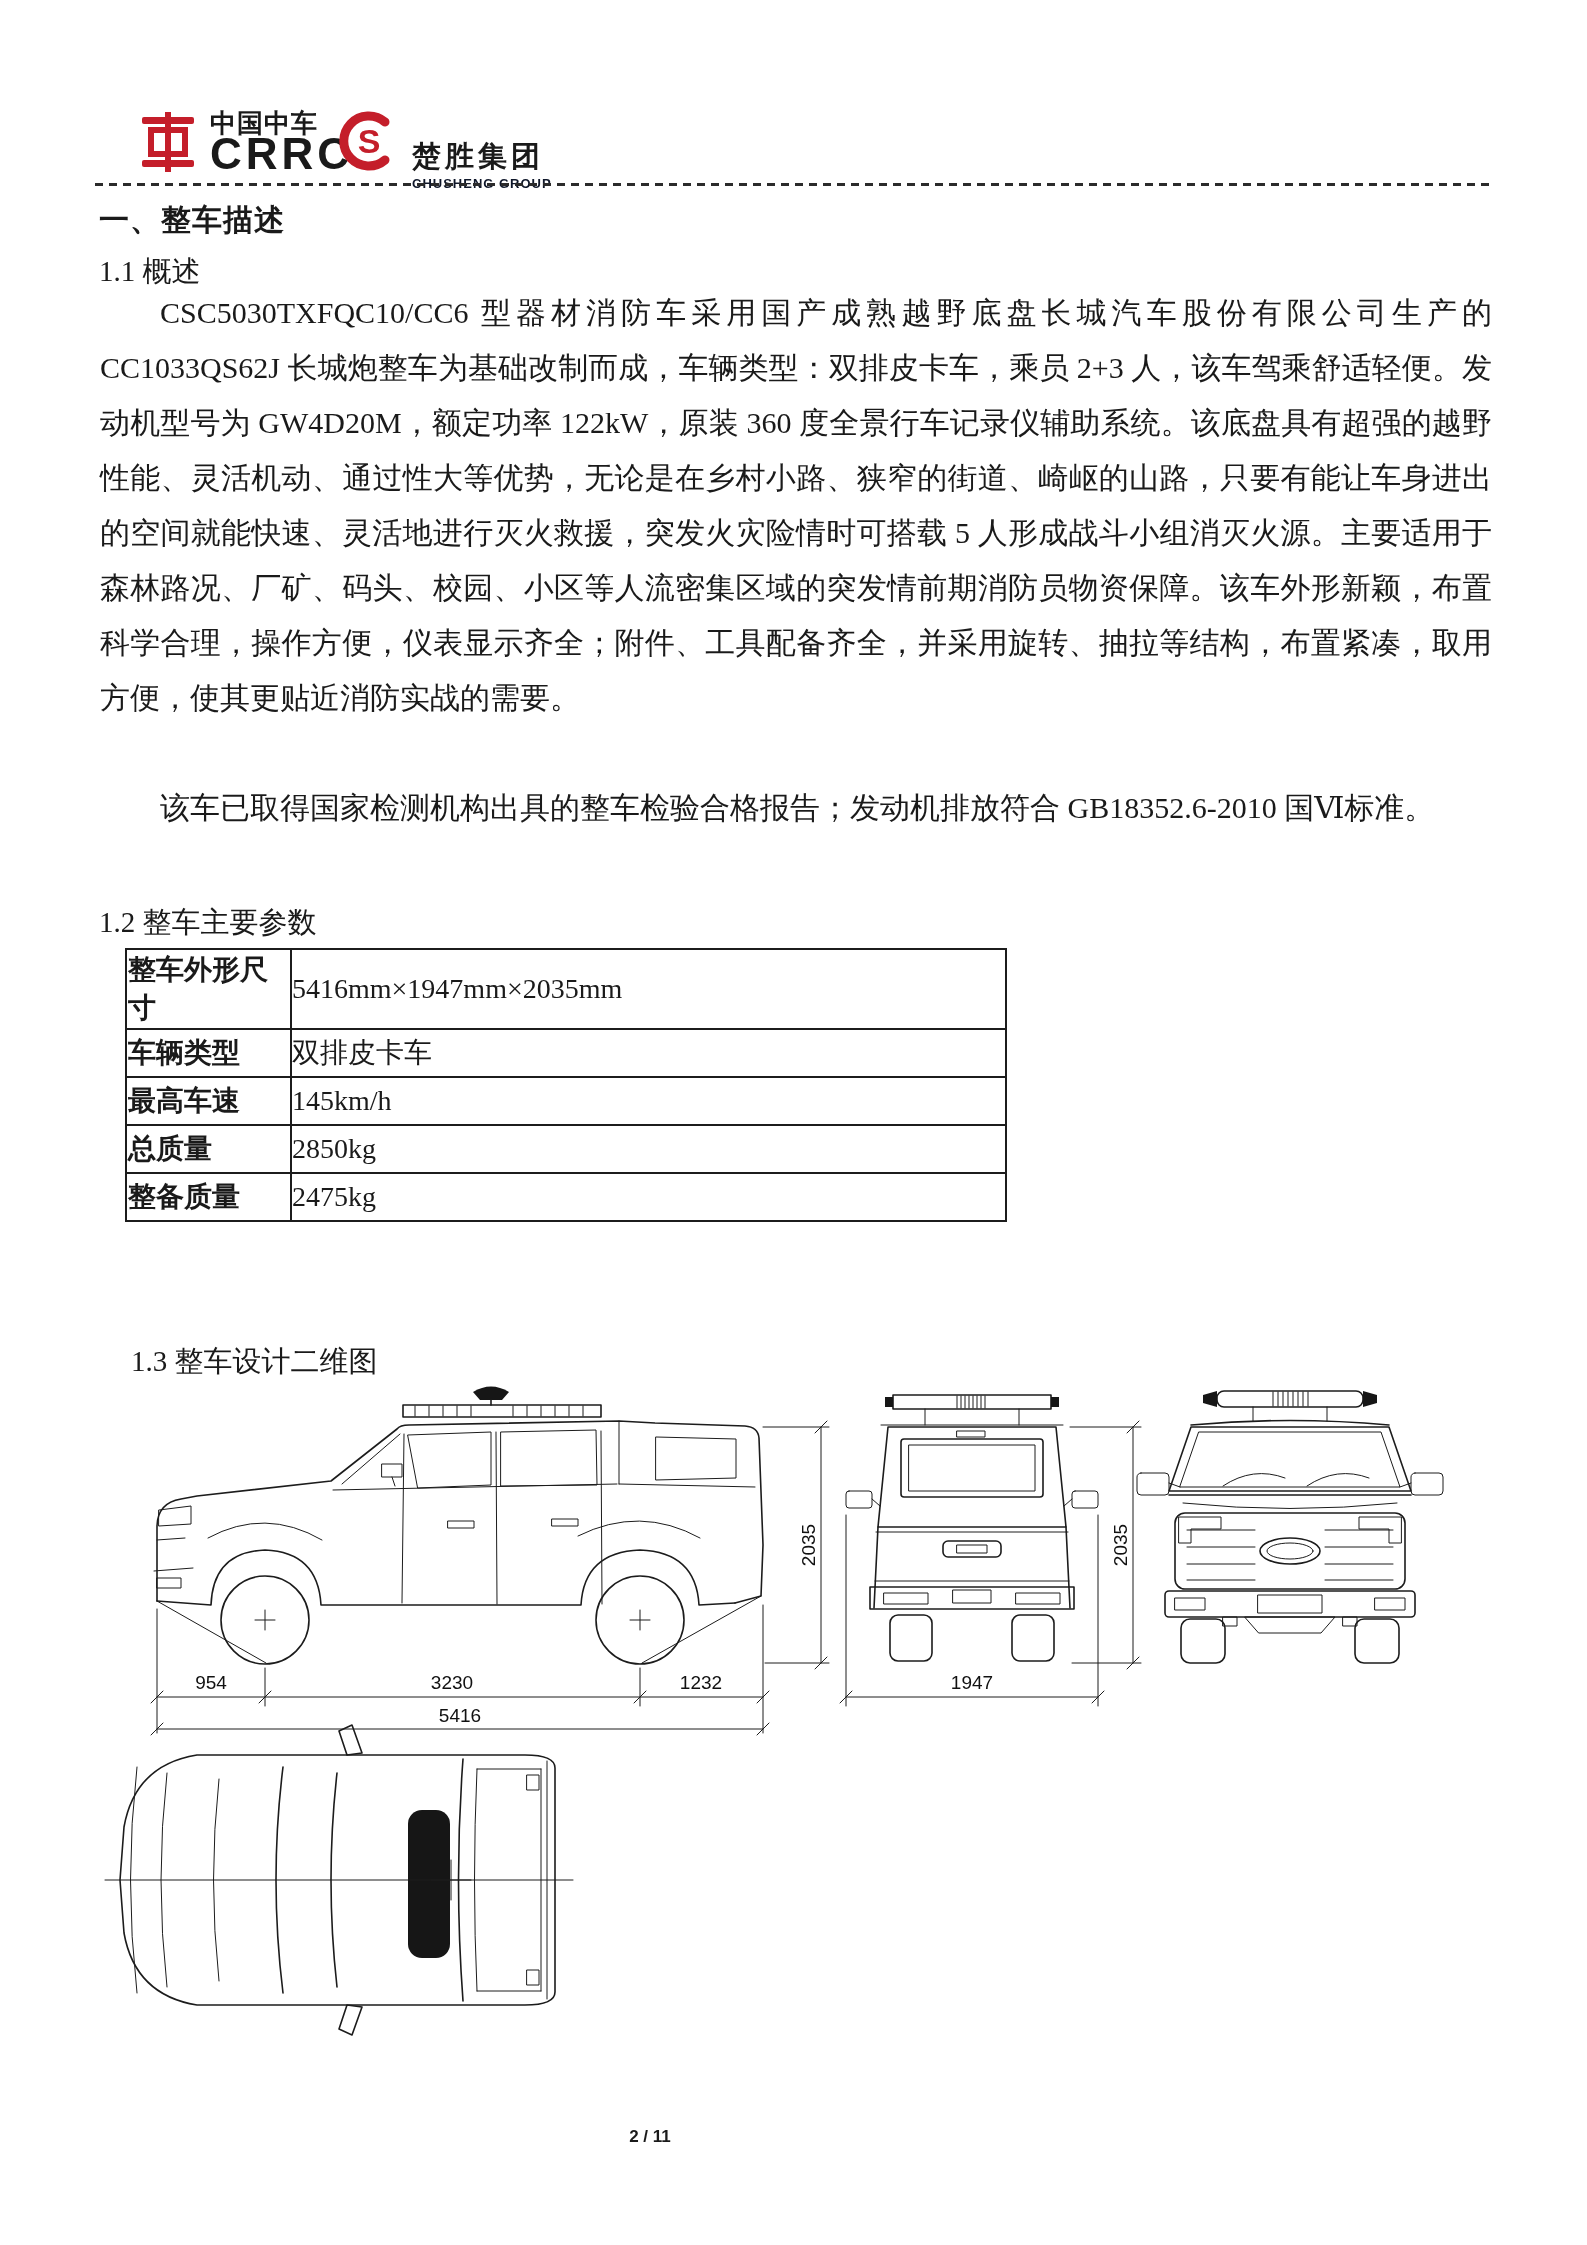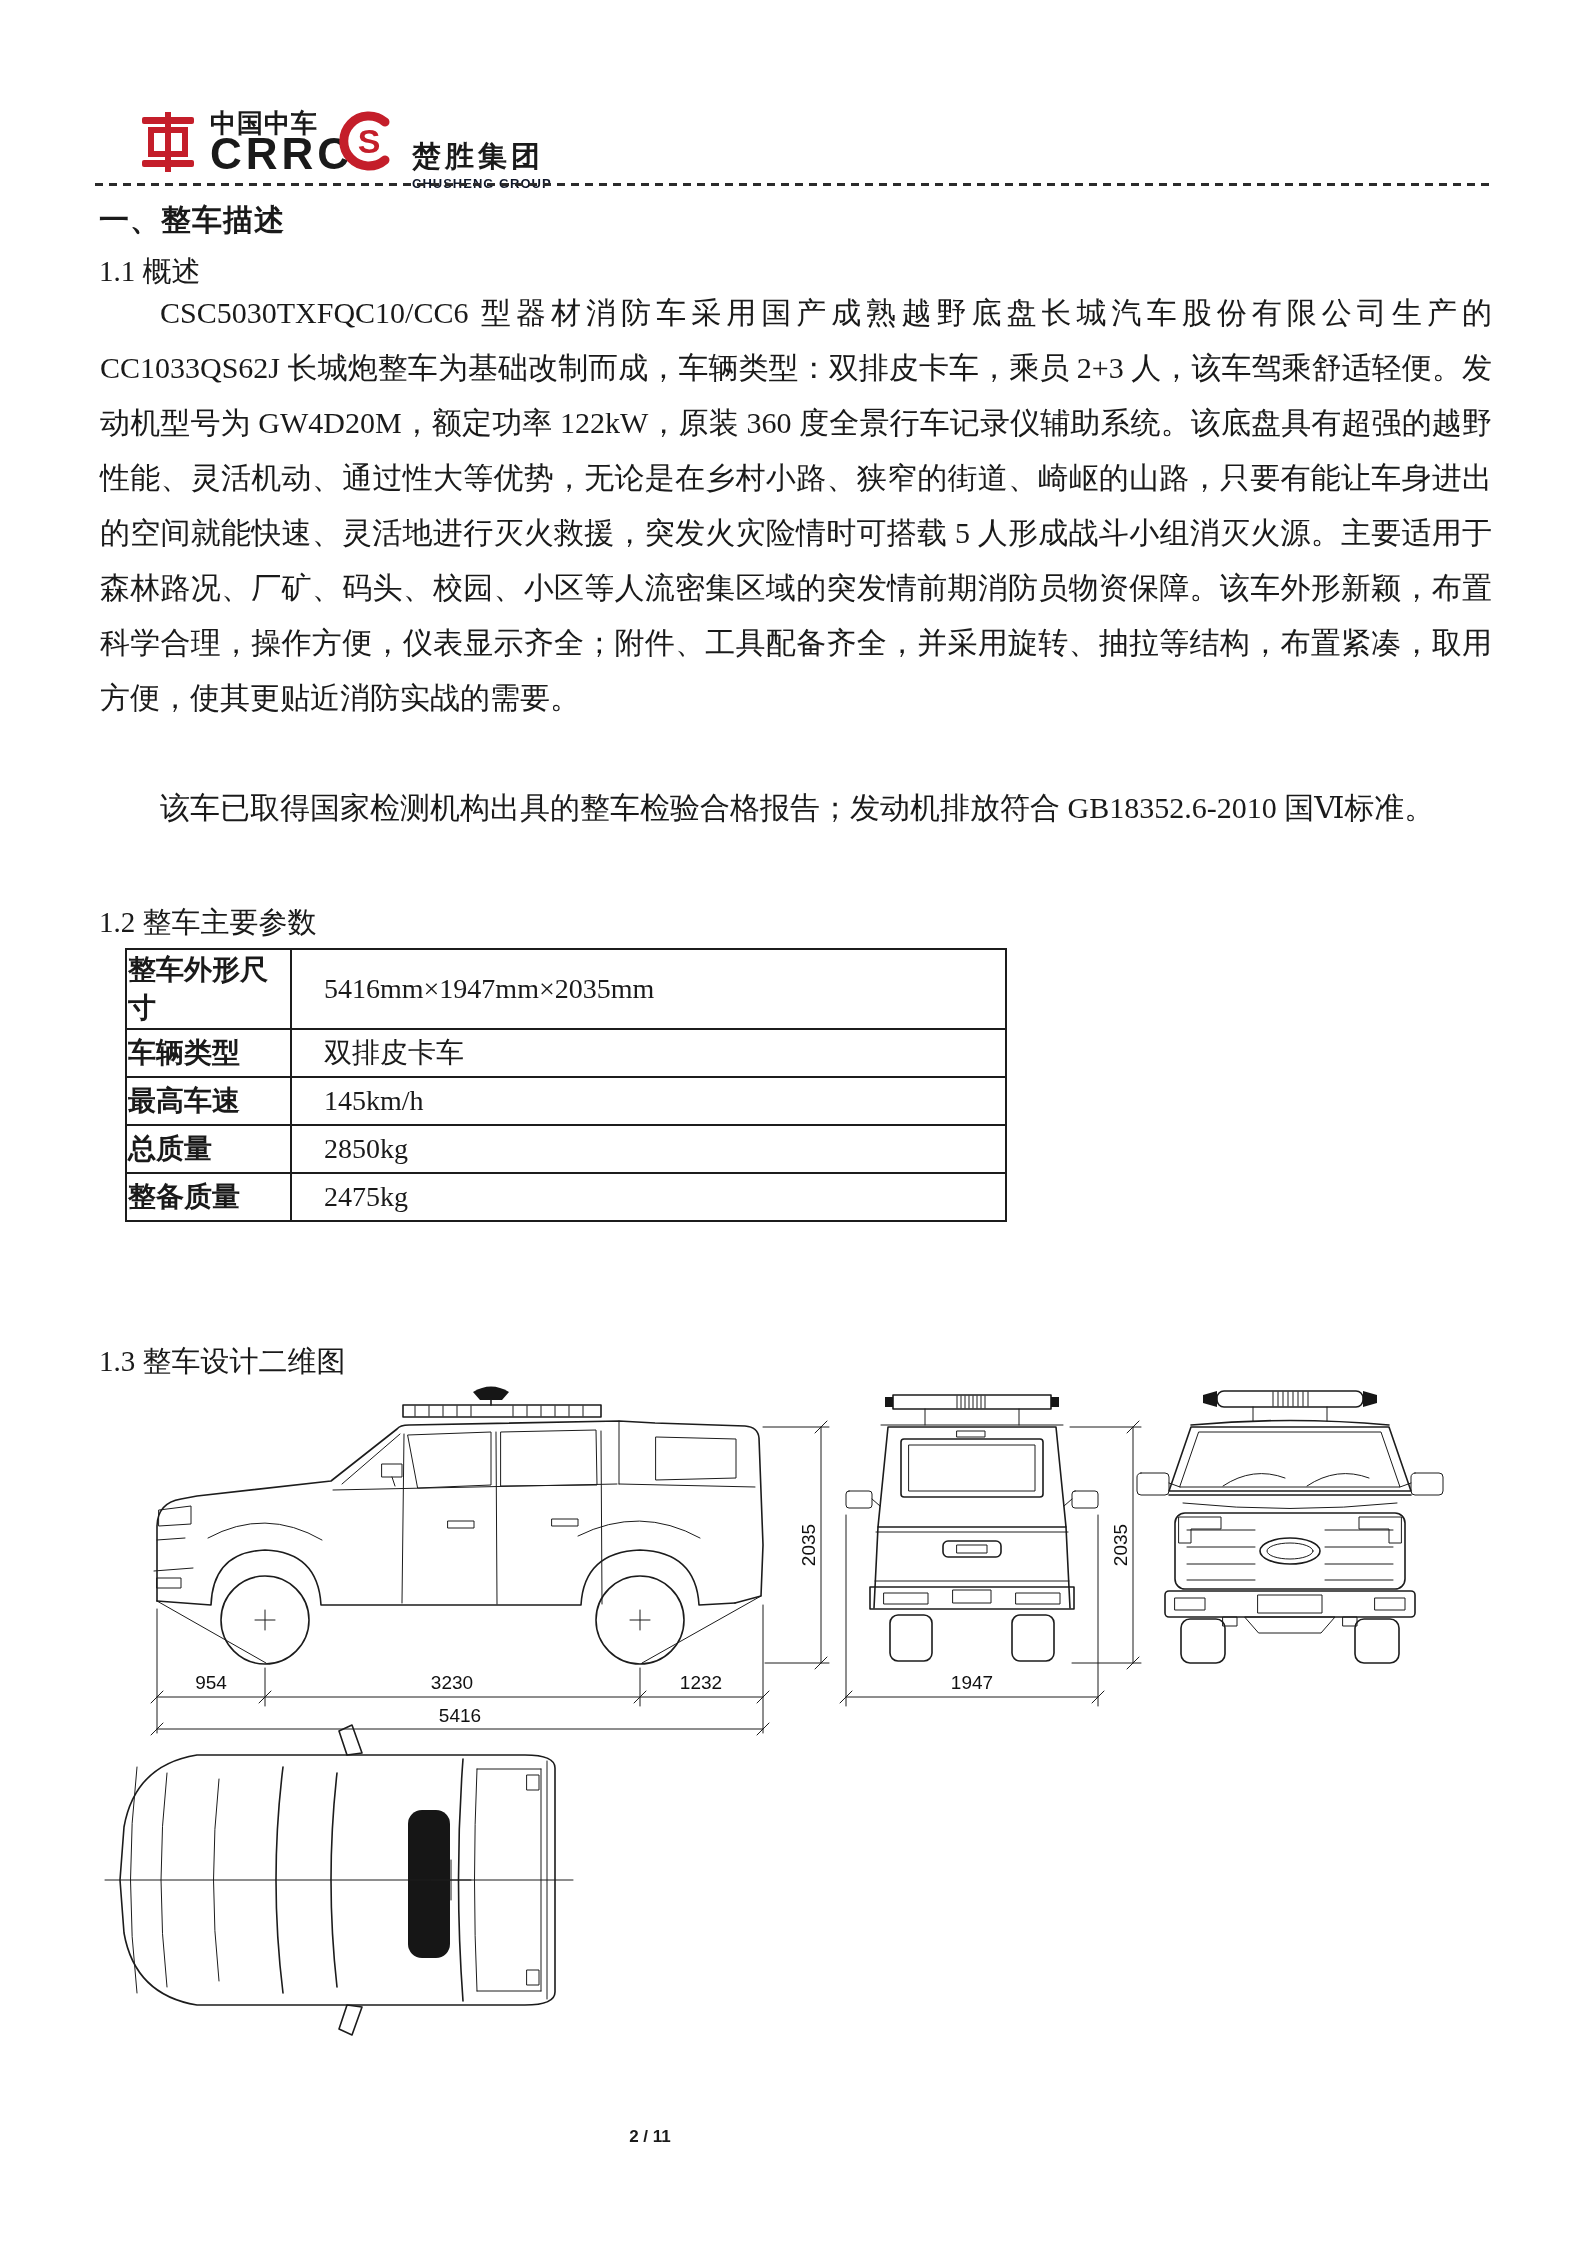--- a/index.html
+++ b/index.html
@@ -21,34 +21,34 @@
   .cs-words{ position:absolute; left:412px; top:113px; font-family:"Liberation Sans","DejaVu Sans",sans-serif;margin-top:28px; }
   .cs-cn{ font-size:29px; font-weight:bold; letter-spacing:4px; line-height:31px; }
   .cs-en{ font-size:13px; font-weight:bold; letter-spacing:1px; line-height:14px; margin-top:5px; color:#0f172a; }
   .dashline{
     position:absolute; left:95px; top:183px; width:1397px; height:3px;
     background:repeating-linear-gradient(90deg,#2b2b2b 0 8px,transparent 8px 14px);
   }
   
   .h1{ position:absolute; left:99px; top:200px; font-size:30px; font-weight:bold; letter-spacing:1px; }
   .sub{ position:absolute; left:99px; font-size:29px; }
-  .s11{ top:252px; } .s12{ top:903px; } .s13{ top:1342px; }
+  .s11{ top:252px; } .s12{ top:903px; } .s13{ top:1342px;margin-left:32px; }
   .para{
     position:absolute; left:100px; width:1392px; margin:0;
     font-size:30px; line-height:55px; text-align:justify; text-indent:60px;
   }
   .para1{ top:285px; } .para2{ top:780px; }
   
   table.spec{
     position:absolute; left:125px; top:948px; width:880px;
     border-collapse:collapse; table-layout:fixed;
   }
   table.spec td{ border:2px solid var(--line); height:48px; font-size:28px; }
   td.lbl{ width:165px; text-align:left;font-weight:bold; }
-  td.val{ width:715px; text-align:left; padding-left:32px; }
+  td.val{ width:715px; text-align:left; padding-left:0; }
   
   .dwg{ position:absolute; left:95px; top:1375px; }
   .dwg path,.dwg rect,.dwg circle,.dwg ellipse,.dwg line{
     fill:none; stroke:var(--line); stroke-width:1.6; stroke-linejoin:round; stroke-linecap:round;
   }
   .dwg .thin{ stroke-width:1; }
   .dwg .dim{ stroke-width:1; }
   .dwg .solid{ fill:#161616; stroke:none; }
   .dwg text.dim-label{
     font-family:"Liberation Sans","DejaVu Sans",sans-serif; font-size:19px;

